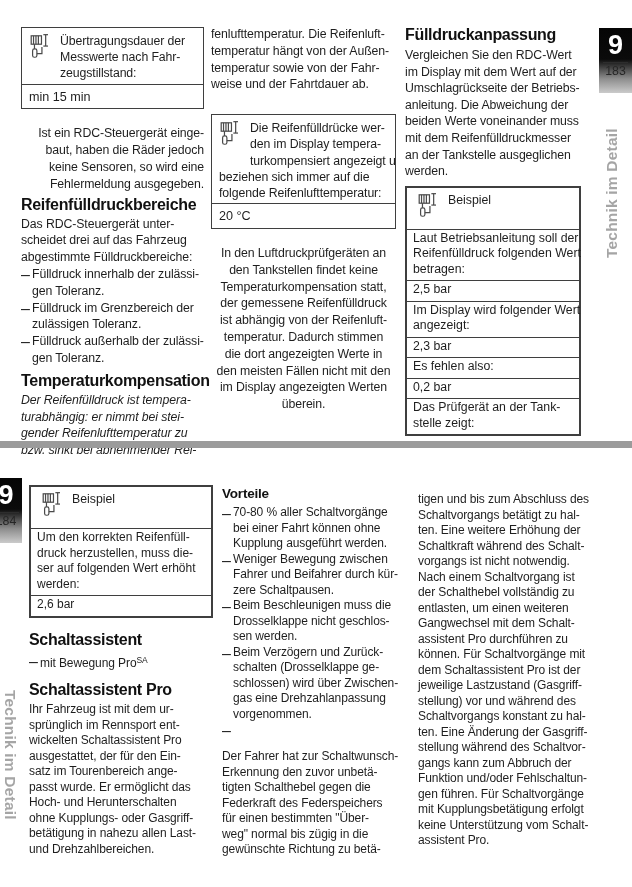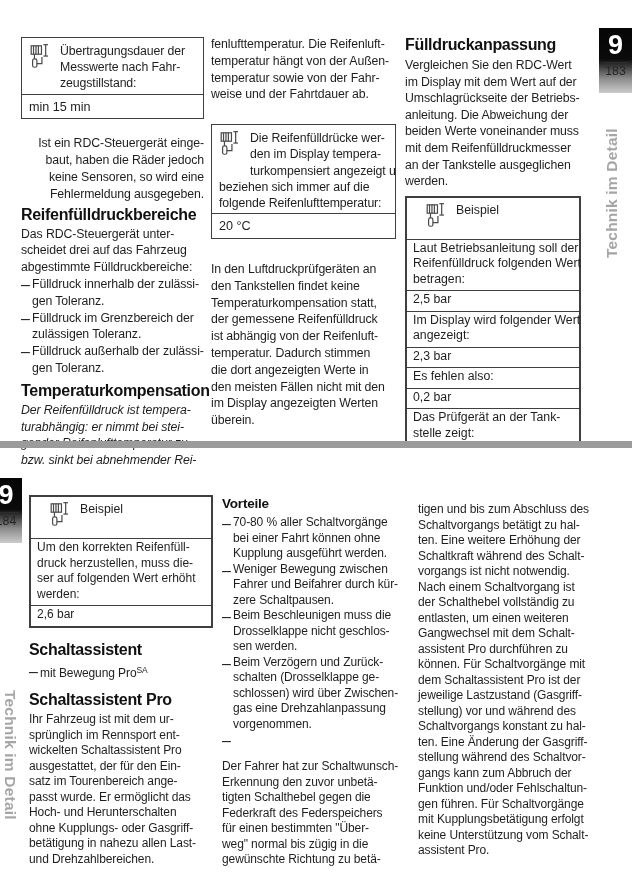--- a/index.html
+++ b/index.html
@@ -7,21 +7,21 @@
     width:632px; height:887px; position:relative; overflow:hidden;
     background:#ffffff; color:#1e1e1e;
     font-family:"Liberation Sans", sans-serif;
     -webkit-font-smoothing:antialiased;
   }
   .page { position:absolute; left:0; width:632px; }
   #page-top { top:0; height:441px; }
   #page-bottom { top:448px; height:439px; }
   #divider { position:absolute; left:0; top:441px; width:632px; height:7px; background:#9b9b9b; }
 
-  .col { position:absolute; top:10px; }
+  .col { position:absolute; top:0; }
   
   #t-col1 { left:21px;  width:183px; }
   #t-col2 { left:211px; width:185px; }
   #t-col3 { left:405px; width:176px; }
   
   #b-col1 { left:29px;  width:184px; }
   #b-col2 { left:222px; width:188px; }
   #b-col3 { left:418px; width:196px; }
 
   .txt { margin:0; white-space:pre; font-size:12.3px; line-height:16.8px; letter-spacing:-0.1px; }
@@ -36,21 +36,21 @@
 
   
   .infobox { border:1.5px solid #3f3f3f; }
   .ib-body { padding:5px 7px 2px 7px; overflow:hidden; }
   .ib-body .txt { white-space:pre; line-height:16.2px; }
   .ib-value { border-top:1.3px solid #3f3f3f; padding:4px 7px 3px 7px; font-size:12.6px; line-height:16.8px; }
   .icon-float { float:left; margin:0 7px 2px 0; }
 
   
   .xtable { border:2px solid #3f3f3f; }
-  .xt-header { display:flex; align-items:flex-start; gap:7px; padding:4px 18px; min-height:33px; border-bottom:1.3px solid #3f3f3f; }
+  .xt-header { display:flex; align-items:flex-start; gap:7px; padding:4px 10px; min-height:33px; border-bottom:1.3px solid #3f3f3f; }
   .xt-header .xt-label { font-size:12.3px; padding-top:1px; }
   .xt-row { padding:1px 6px 3px 6px; border-bottom:1.3px solid #3f3f3f; white-space:pre; font-size:12.3px; line-height:15.5px; }
   .xt-row:last-child { border-bottom:none; }
   #page-bottom .xt-row { font-size:12px; }
 
   
   .tab { width:33px; height:65px; text-align:center;
          background:linear-gradient(180deg,#050505 0%,#0b0b0b 48%,#8d8d8d 78%,#cbcbcb 100%); }
   .tab-num { font-size:27px; font-weight:bold; color:#ffffff; line-height:29px; padding-top:3px; }
   .tab-rule { width:25px; border-top:1.6px solid #2d2d2d; margin:2px auto 1px auto; }
@@ -70,21 +70,21 @@
 
   
   #t-col1 .infobox { margin-top:27px; }
   #t-col1 .p1 { margin-top:16px;text-align:right; }
   #t-col1 .h1 { margin-top:3px; }
   #t-col1 .p2 { margin-top:2px; }
   #t-col1 .h2 { margin-top:5px; }
   #t-col1 .p3 { margin-top:2px;font-style:italic; }
   #t-col2 .p1 { margin-top:26px; }
   #t-col2 .infobox { margin-top:21px; }
-  #t-col2 .p2 { margin-top:22px; }
+  #t-col2 .p2 { margin-top:16px;text-align:center; }
   #t-col3 .h1 { margin-top:26px; }
   #t-col3 .p1 { margin-top:3px; line-height:16.6px; }
   #t-col3 .xtable { margin-top:6px; }
   
   #b-col1 .xtable { margin-top:37px; }
   #b-col1 .h1 { margin-top:13px; }
   #b-col1 .blt { margin-top:4px; }
   #b-col1 .h2 { margin-top:10px; }
   #b-col1 .p1 { margin-top:3px; }
   #b-col2 .h1 { margin-top:38px; }

